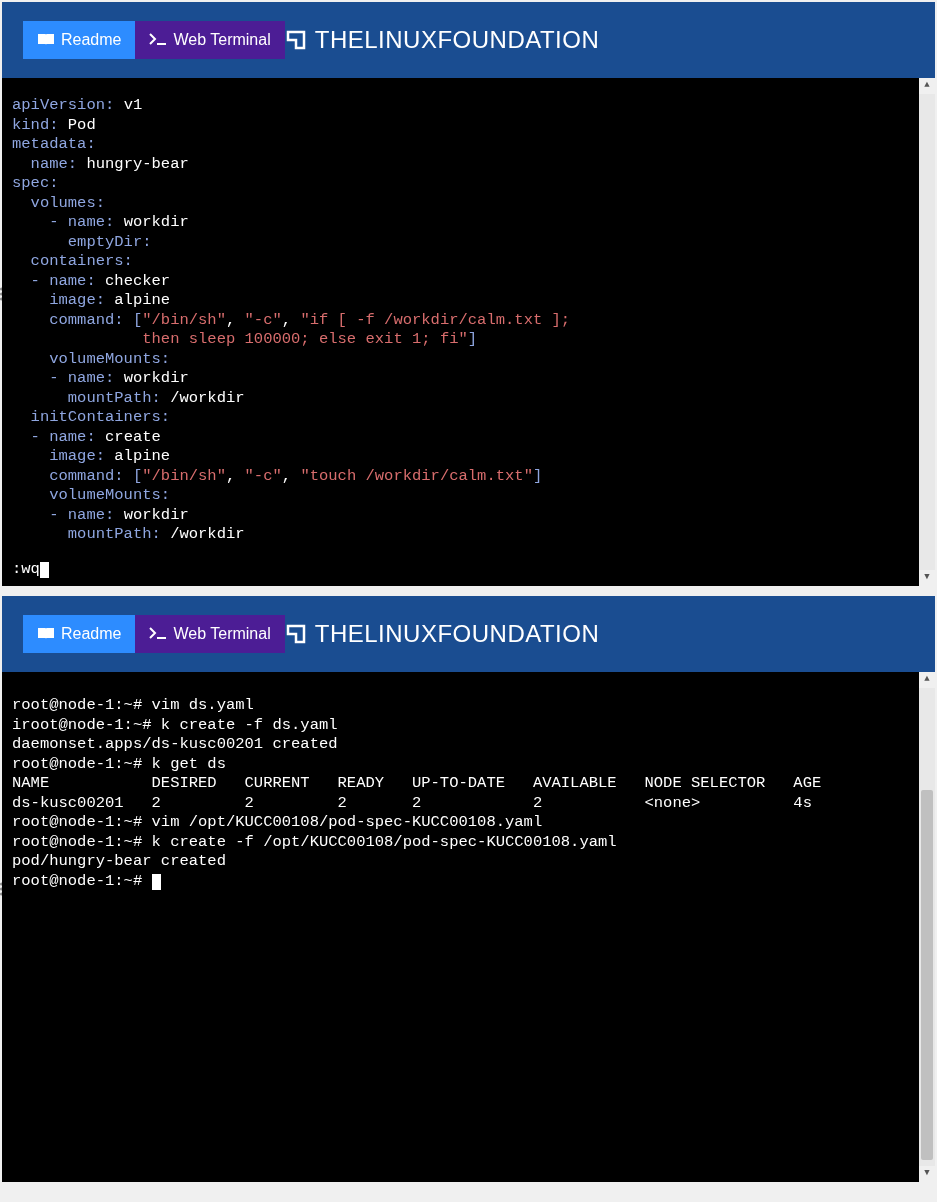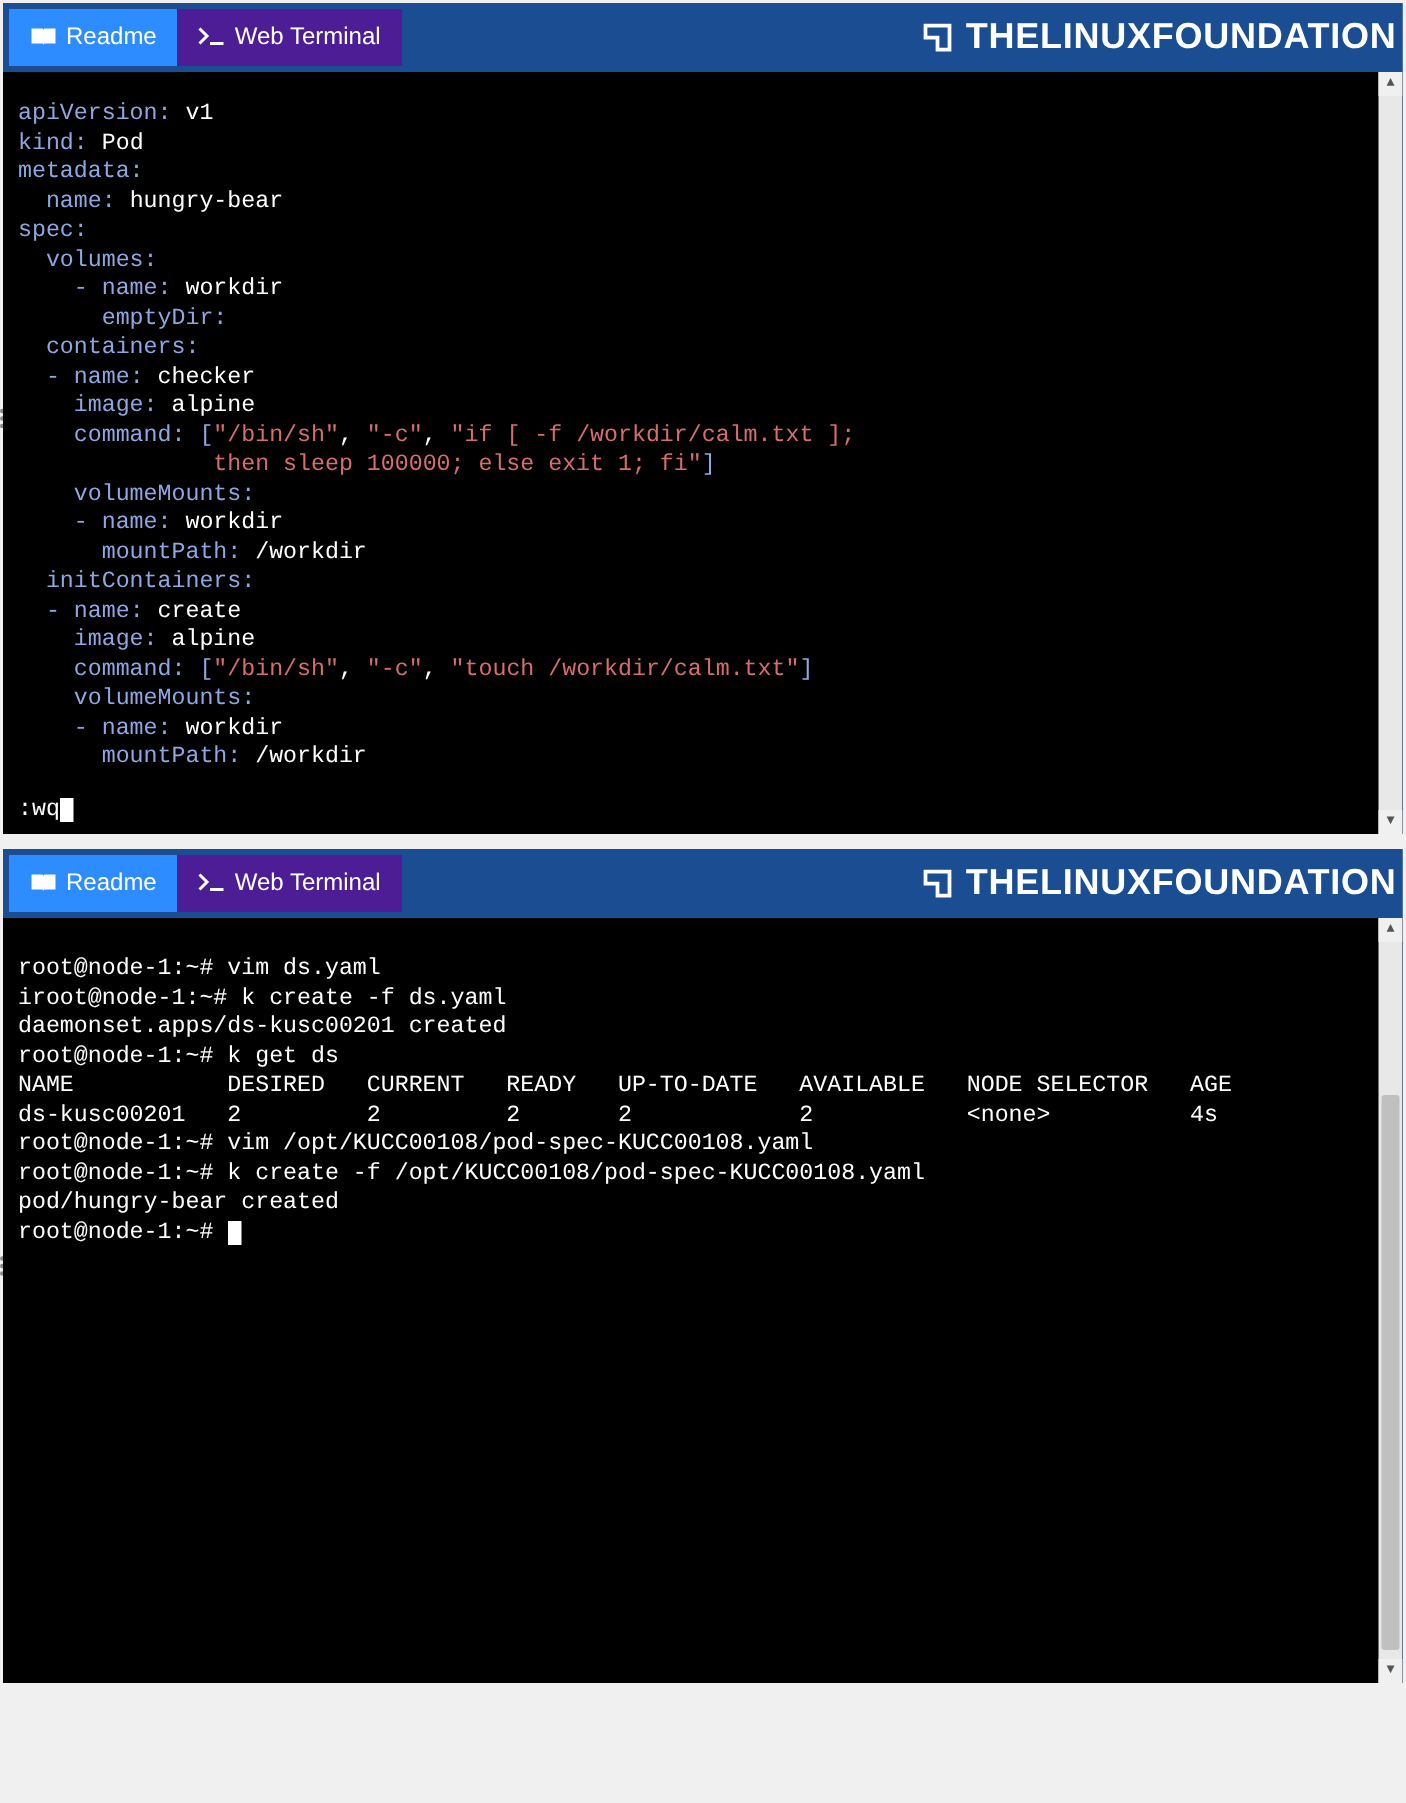--- a/index.html
+++ b/index.html
@@ -11,23 +11,22 @@
   }
   .panel {
     background: #1a4d91;
     margin-bottom: 10px;
     position: relative;
   }
   .header {
     background: #1a4d91;
     display: flex;
     align-items: center;
-    justify-content: space-between;
-    padding: 8px 4px;
-    height: 46px;
+    padding: 8px 21px;
+    height: 76px;
   }
   .tabs {
     display: flex;
     gap: 0;
   }
   .tab {
     display: flex;
     align-items: center;
     gap: 6px;
     background: #4c1d95;
@@ -46,22 +45,22 @@
     font-size: 24px;
     font-weight: 300;
     letter-spacing: 0.5px;
     display: flex;
     align-items: center;
     gap: 8px;
   }
   .brand-logo {
     display: inline-flex;
   }
-  .brand-bold { font-weight: 700; }
-  .brand-light { font-weight: 700; }
+  .brand-bold { font-weight: 400; }
+  .brand-light { font-weight: 400; }
   .terminal {
     background: #000;
     color: #fff;
     font-family: "Courier New", monospace;
     font-size: 15.5px;
     line-height: 1.26;
     padding: 18px 10px 10px 10px;
     position: relative;
     overflow: hidden;
     white-space: pre;

